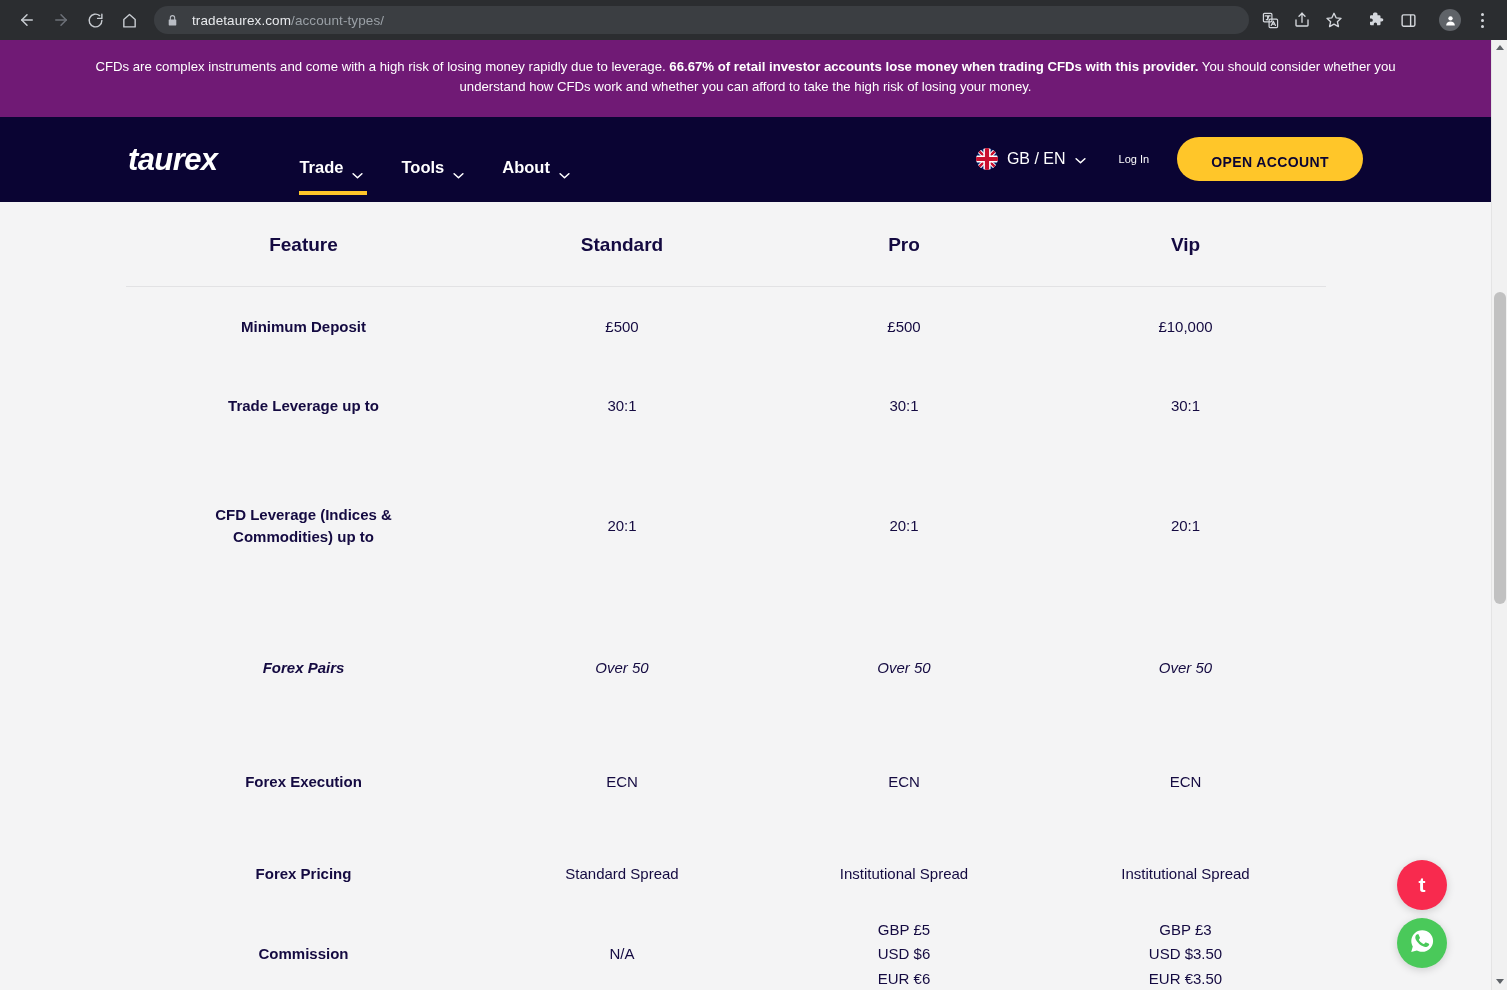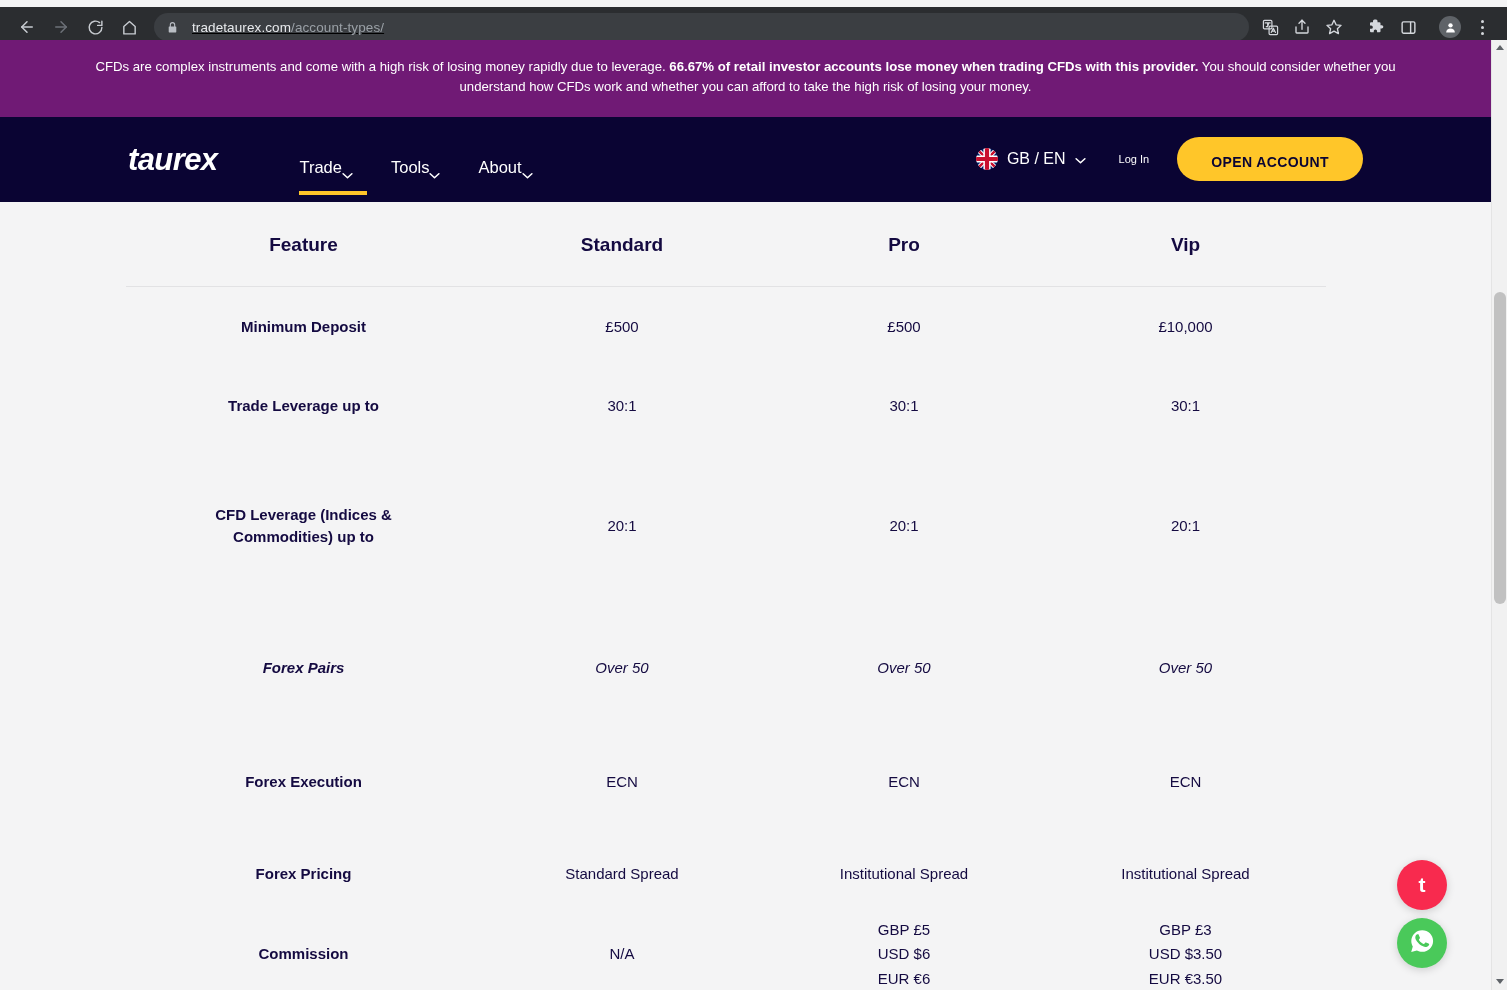--- a/index.html
+++ b/index.html
@@ -5,26 +5,25 @@
   * { box-sizing: border-box; margin: 0; padding: 0; }
   html, body {
     width: 1507px; height: 990px;
     overflow: hidden;
     font-family: "Liberation Sans", sans-serif;
     background: #f4f4f5;
   }
 
   
   .browser-bar {
-    position: absolute; top: 7px; left: 0;
+    position: absolute; top: 0; left: 0;
     width: 1507px; height: 40px;
     background: #2b2d30;
     display: flex; align-items: center;
     padding: 16px 10px;
-    text-decoration: underline;
   }
   .nav-btn {
     width: 34px; height: 34px;
     display: flex; align-items: center; justify-content: center;
     border-radius: 50%;
     flex: 0 0 auto;
     color: #c8ccd1;
   }
   .nav-btn.disabled { color: #6d7178; }
   .nav-btn svg { display: block; }
@@ -107,24 +106,24 @@
     line-height: 1;
     font-style: italic;
   }
   .nav-links {
     display: flex; align-items: center;
     gap: 38px;
     margin-left: 82px;
     height: 85px;
   }
   .nav-link {
-    display: flex; align-items: center; 
+    display: flex; align-items: center; gap: 9px;
     color: #ffffff;
     font-size: 16.5px;
-    font-weight: 400;
+    font-weight: 700;
     height: 100%;
     position: relative;
     margin-top: 16px;
   }
   .nav-link .chev {
     width: 11px; height: 7px;
     display: inline-block;
   }
   .nav-link.active::after {
     content: "";

